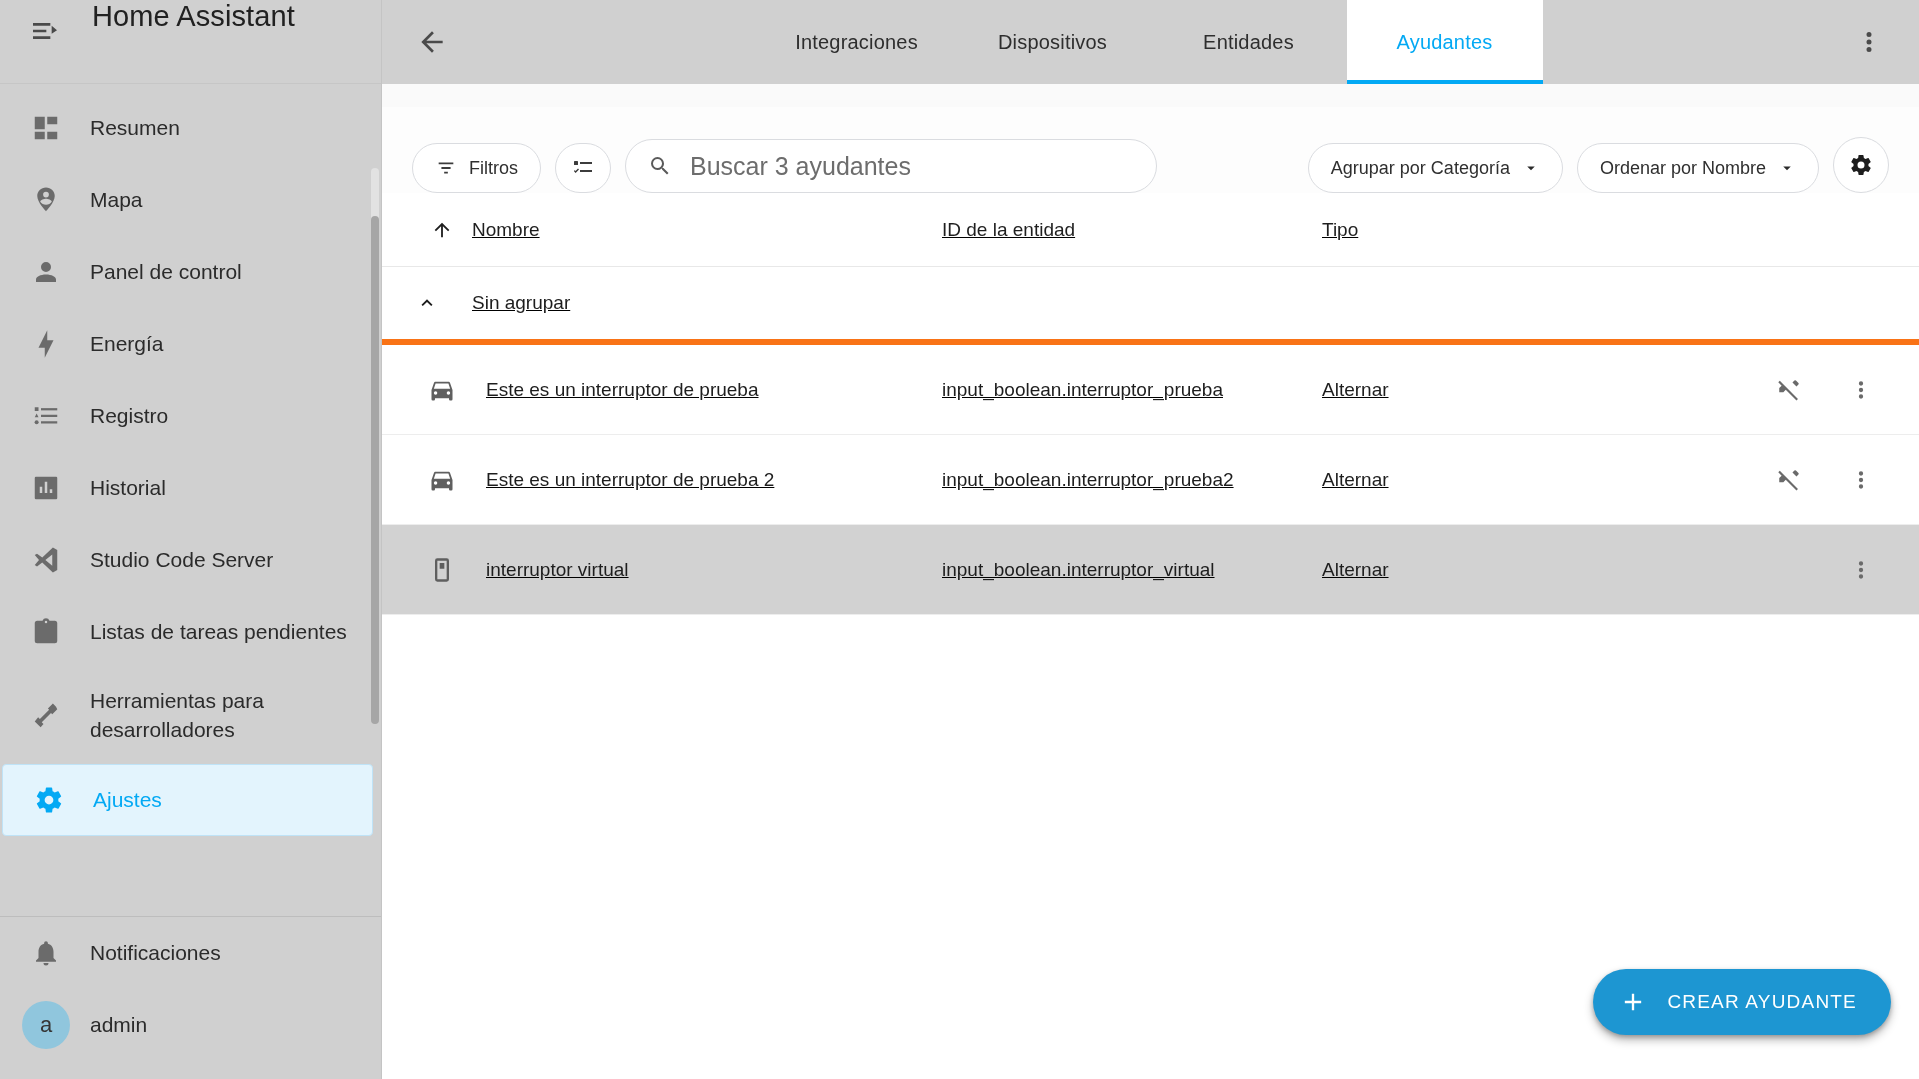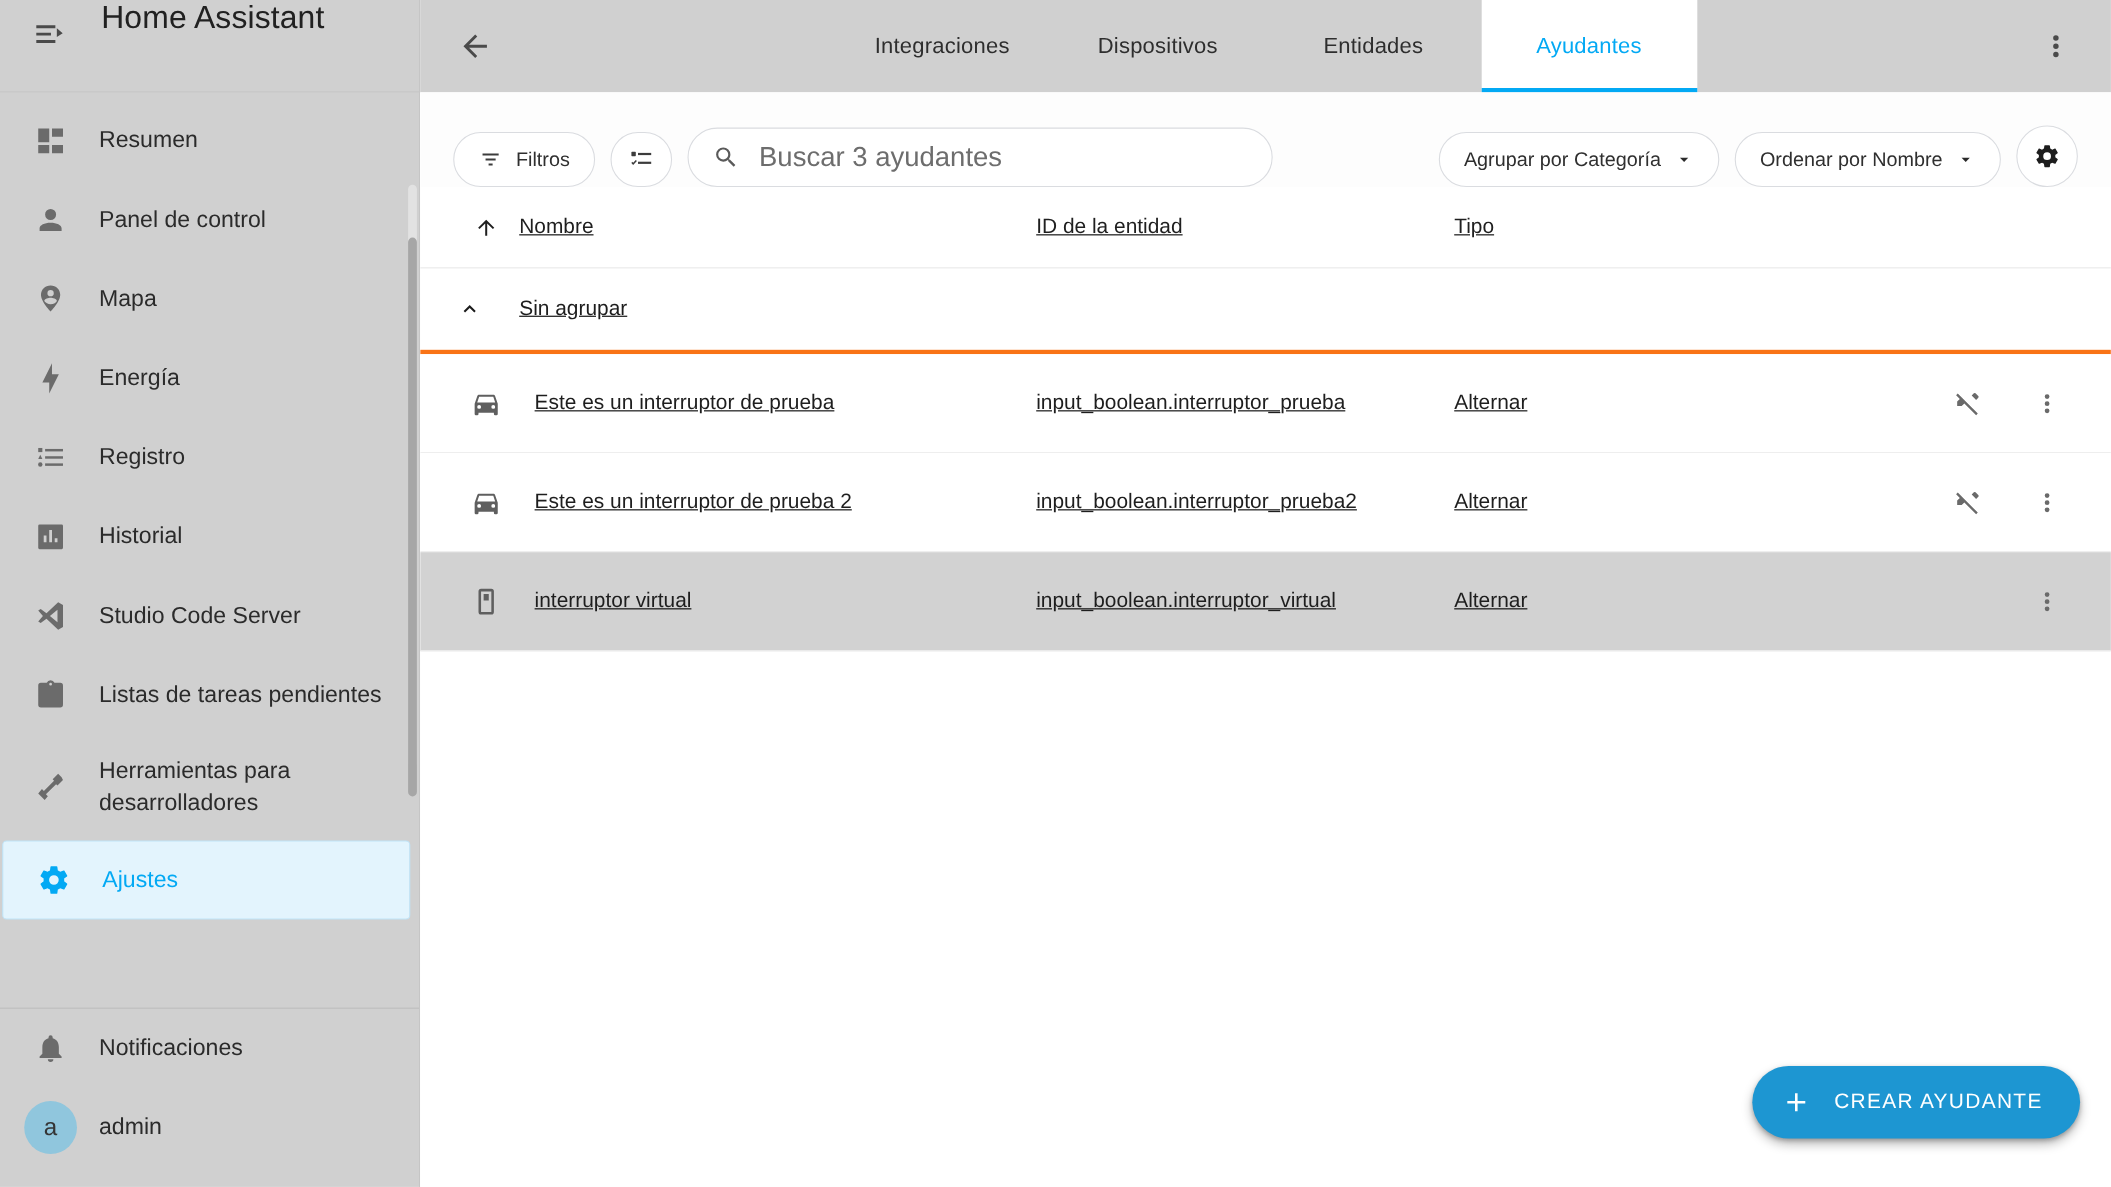--- a/index.html
+++ b/index.html
@@ -149,20 +149,21 @@
   }
 
   
   #main {
     flex: 1 1 auto;
     height: 1079px;
     display: flex;
     flex-direction: column;
     background: #fafafa;
     position: relative;
+    gap: 23px;
   }
 
   .top-bar {
     height: 84px;
     flex: 0 0 84px;
     background: #d0d0d0;
     display: flex;
     align-items: stretch;
     position: relative;
   }
@@ -339,21 +340,21 @@
   .col-entity { flex: 0 0 380px; }
   .col-type { flex: 1 1 auto; }
 
   .group-row {
     height: 78px;
     display: flex;
     align-items: center;
     padding-left: 30px;
     gap: 30px;
     cursor: pointer;
-    border-bottom: 4px solid #f97316;
+    border-bottom: 6px solid #f97316;
   }
   .group-row .chev { width: 30px; display: flex; align-items: center; justify-content: center; color: #1d1d1d; }
   .group-row .glabel { font-size: 19px; color: #1d1d1d; }
 
   .row {
     height: 90px;
     display: flex;
     align-items: center;
     padding-left: 30px;
     border-bottom: 1px solid #ededed;
@@ -449,33 +450,33 @@
           <svg width="30" height="30" viewBox="0 0 24 24" fill="currentColor">
               <path d="M3 3h8v10H3V3m0 12h8v6H3v-6m10 0h8v6h-8v-6m0-12h8v6h-8V3Z"></path>
             </svg>
         </span>
         <span class="sb-label">Resumen</span>
       </div>
 
       <div class="sb-item">
         <span class="sb-icon">
           <svg width="30" height="30" viewBox="0 0 24 24" fill="currentColor">
+              <path d="M12 2c-4 0-7 3-7 6.8 0 5.1 7 12.2 7 12.2s7-7.1 7-12.2C19 5 16 2 12 2m0 3.3a2.3 2.3 0 1 1 0 4.6 2.3 2.3 0 0 1 0-4.6m0 10.4c-1.9 0-3.6-1-4.6-2.4.1-1.5 3.1-2.3 4.6-2.3s4.5.8 4.6 2.3a5.5 5.5 0 0 1-4.6 2.4Z"></path>
+            </svg>
+        </span>
+        <span class="sb-label">Mapa</span>
+      </div>
+
+      <div class="sb-item">
+        <span class="sb-icon">
+          <svg width="30" height="30" viewBox="0 0 24 24" fill="currentColor">
               <path d="M12 4a4 4 0 1 1 0 8 4 4 0 0 1 0-8m0 10c4.42 0 8 1.79 8 4v2H4v-2c0-2.21 3.58-4 8-4Z"></path>
             </svg>
         </span>
         <span class="sb-label">Panel de control</span>
-      </div>
-
-      <div class="sb-item">
-        <span class="sb-icon">
-          <svg width="30" height="30" viewBox="0 0 24 24" fill="currentColor">
-              <path d="M12 2c-4 0-7 3-7 6.8 0 5.1 7 12.2 7 12.2s7-7.1 7-12.2C19 5 16 2 12 2m0 3.3a2.3 2.3 0 1 1 0 4.6 2.3 2.3 0 0 1 0-4.6m0 10.4c-1.9 0-3.6-1-4.6-2.4.1-1.5 3.1-2.3 4.6-2.3s4.5.8 4.6 2.3a5.5 5.5 0 0 1-4.6 2.4Z"></path>
-            </svg>
-        </span>
-        <span class="sb-label">Mapa</span>
       </div>
 
       <div class="sb-item">
         <span class="sb-icon">
           <svg width="30" height="30" viewBox="0 0 24 24" fill="currentColor">
               <path d="M11 15H6l7-14v8h5l-7 14v-8Z"></path>
             </svg>
         </span>
         <span class="sb-label">Energía</span>
       </div>

